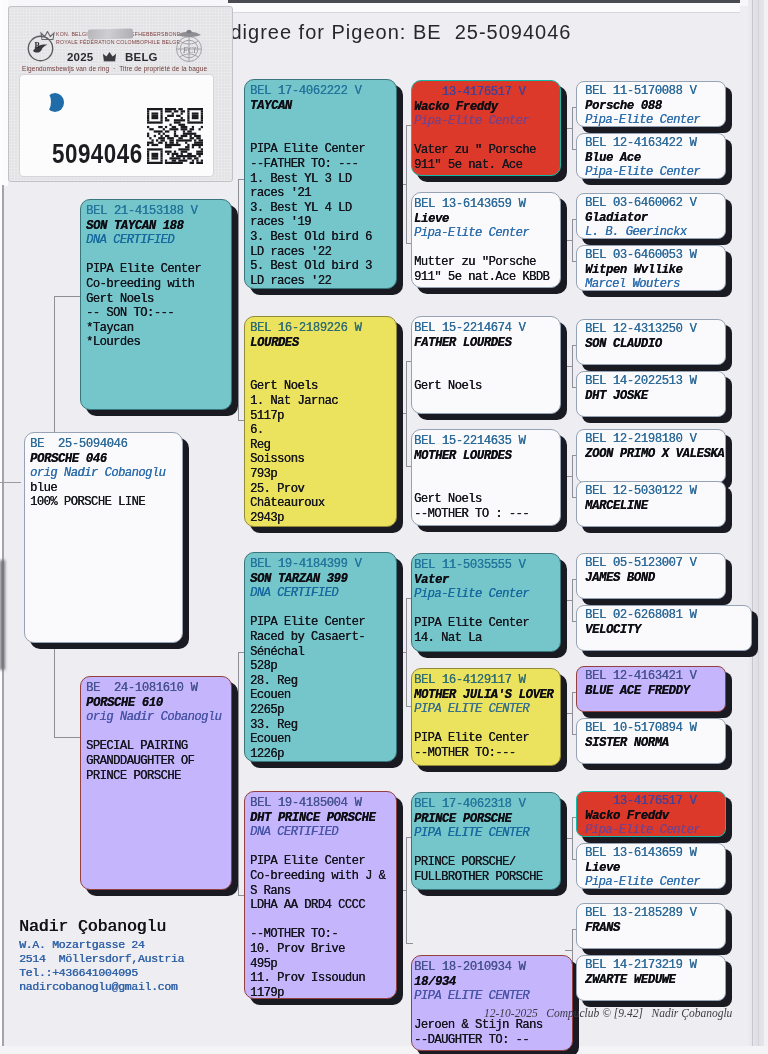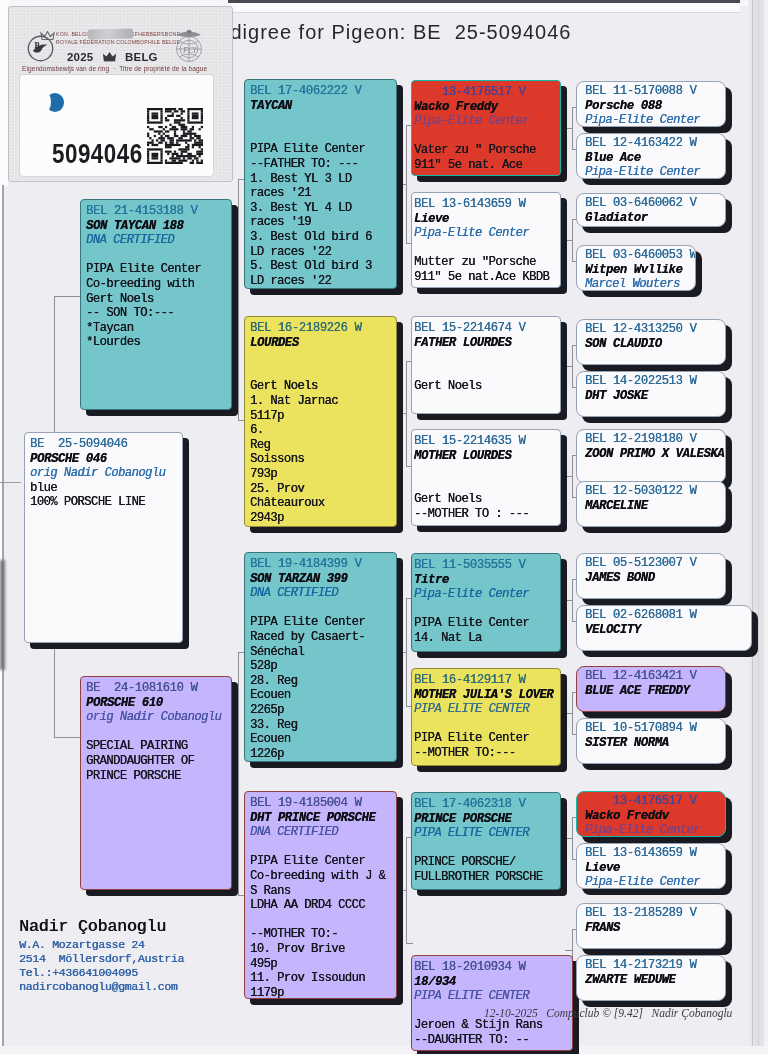--- a/index.html
+++ b/index.html
@@ -1,18 +1,18 @@
 <!DOCTYPE html>
 <html><head><meta charset="utf-8">
 <style>
 html,body{margin:0;padding:0}
 body{width:768px;height:1054px;position:relative;background:#ededf2;overflow:hidden;
  font-family:"Liberation Mono",monospace}
 .abs{position:absolute}
-.bx{position:absolute;border-radius:4px;box-shadow:6px 6px 0 #1a1a22;
+.bx{position:absolute;border-radius:10px;box-shadow:6px 6px 0 #1a1a22;
  padding:4px 0 0 5px;white-space:pre;font:12.2px/14.6px "Liberation Mono",monospace;
  letter-spacing:-0.55px;overflow:hidden;box-sizing:border-box;text-shadow:0.3px 0 0 currentColor}
 .bx div{height:14.6px}
 .teal{background:#75c6ca;border:1px solid #39767c}
 .yel{background:#ebe25e;border:1px solid #93893a}
 .sal{background:#c4b5fd;border:1px solid #94403e}
 .red{background:#dc392b;border:1px solid #14b8a6}
 .wht{background:#fafafc;border:1px solid #96a3b5}
 .hd{color:#2e6b99;letter-spacing:-0.35px}
 .teal .hd{color:#23759c}
@@ -133,35 +133,35 @@
 <div class="bx sal" style="left:244px;top:791px;width:153px;height:208px"><div class="hd">BEL 19-4185004 W</div><div class="nm">DHT PRINCE PORSCHE</div><div class="it">DNA CERTIFIED</div><div>&nbsp;</div><div class="bd">PIPA Elite Center</div><div class="bd">Co-breeding with J &amp;</div><div class="bd">S Rans</div><div class="bd">LDHA AA DRD4 CCCC</div><div>&nbsp;</div><div class="bd">--MOTHER TO:-</div><div class="bd">10. Prov Brive</div><div class="bd">495p</div><div class="bd">11. Prov Issoudun</div><div class="bd">1179p</div></div>
 
 <div class="bx red c3" style="left:411px;top:80px;width:150px;height:96px"><div class="hd">    13-4176517 V</div><div class="nm">Wacko Freddy</div><div class="it">Pipa-Elite Center</div><div>&nbsp;</div><div class="bd">Vater zu " Porsche</div><div class="bd">911" 5e nat. Ace</div></div>
 
 <div class="bx wht c3" style="left:411px;top:192px;width:150px;height:96px"><div class="hd">BEL 13-6143659 W</div><div class="nm">Lieve</div><div class="it">Pipa-Elite Center</div><div>&nbsp;</div><div class="bd">Mutter zu "Porsche</div><div class="bd">911" 5e nat.Ace KBDB</div></div>
 
 <div class="bx wht c3" style="left:411px;top:316px;width:150px;height:98px"><div class="hd">BEL 15-2214674 V</div><div class="nm">FATHER LOURDES</div><div>&nbsp;</div><div>&nbsp;</div><div class="bd">Gert Noels</div></div>
 
 <div class="bx wht c3" style="left:411px;top:429px;width:150px;height:97px"><div class="hd">BEL 15-2214635 W</div><div class="nm">MOTHER LOURDES</div><div>&nbsp;</div><div>&nbsp;</div><div class="bd">Gert Noels</div><div class="bd">--MOTHER TO : ---</div></div>
 
-<div class="bx teal c3" style="left:411px;top:553px;width:150px;height:99px"><div class="hd">BEL 11-5035555 V</div><div class="nm">Titre</div><div class="it">Pipa-Elite Center</div><div>&nbsp;</div><div class="bd">PIPA Elite Center</div><div class="bd">14. Nat La</div></div>
+<div class="bx teal c3" style="left:411px;top:553px;width:150px;height:99px"><div class="hd">BEL 11-5035555 V</div><div class="nm">Vater</div><div class="it">Pipa-Elite Center</div><div>&nbsp;</div><div class="bd">PIPA Elite Center</div><div class="bd">14. Nat La</div></div>
 
 <div class="bx yel c3" style="left:411px;top:668px;width:150px;height:98px"><div class="hd">BEL 16-4129117 W</div><div class="nm">MOTHER JULIA'S LOVER</div><div class="it">PIPA ELITE CENTER</div><div>&nbsp;</div><div class="bd">PIPA Elite Center</div><div class="bd">--MOTHER TO:---</div></div>
 
 <div class="bx teal c3" style="left:411px;top:792px;width:150px;height:98px"><div class="hd">BEL 17-4062318 V</div><div class="nm">PRINCE PORSCHE</div><div class="it">PIPA ELITE CENTER</div><div>&nbsp;</div><div class="bd">PRINCE PORSCHE/</div><div class="bd">FULLBROTHER PORSCHE</div></div>
 
 <div class="bx sal c3" style="left:411px;top:955px;width:162px;height:96px"><div class="hd">BEL 18-2010934 W</div><div class="nm">18/934</div><div class="it">PIPA ELITE CENTER</div><div>&nbsp;</div><div class="bd">Jeroen &amp; Stijn Rans</div><div class="bd">--DAUGHTER TO: --</div></div>
 
 <div class="bx wht g4" style="left:576px;top:81px;width:150px;height:46px"><div class="hd">BEL 11-5170088 V</div><div class="nm">Porsche 088</div><div class="it">Pipa-Elite Center</div></div>
 
 <div class="bx wht g4" style="left:576px;top:133px;width:150px;height:46px"><div class="hd">BEL 12-4163422 W</div><div class="nm">Blue Ace</div><div class="it">Pipa-Elite Center</div></div>
 
-<div class="bx wht g4" style="left:576px;top:193px;width:150px;height:34px"><div class="hd">BEL 03-6460062 V</div><div class="nm">Gladiator</div><div class="it">L. B. Geerinckx</div></div>
-
-<div class="bx wht g4" style="left:576px;top:245px;width:120px;height:46px"><div class="hd">BEL 03-6460053 W</div><div class="nm">Witpen Wvllike</div><div class="it">Marcel Wouters</div></div>
+<div class="bx wht g4" style="left:576px;top:193px;width:150px;height:46px"><div class="hd">BEL 03-6460062 V</div><div class="nm">Gladiator</div><div class="it">L. B. Geerinckx</div></div>
+
+<div class="bx wht g4" style="left:576px;top:245px;width:150px;height:46px"><div class="hd">BEL 03-6460053 W</div><div class="nm">Witpen Wvllike</div><div class="it">Marcel Wouters</div></div>
 
 <div class="bx wht g4" style="left:576px;top:319px;width:150px;height:46px"><div class="hd">BEL 12-4313250 V</div><div class="nm">SON CLAUDIO</div></div>
 
 <div class="bx wht g4" style="left:576px;top:371px;width:150px;height:46px"><div class="hd">BEL 14-2022513 W</div><div class="nm">DHT JOSKE</div></div>
 
 <div class="bx wht g4" style="left:576px;top:429px;width:150px;height:54px"><div class="hd">BEL 12-2198180 V</div><div class="nm">ZOON PRIMO X VALESKA</div></div>
 
 <div class="bx wht g4" style="left:576px;top:481px;width:150px;height:46px"><div class="hd">BEL 12-5030122 W</div><div class="nm">MARCELINE</div></div>
 
 <div class="bx wht g4" style="left:576px;top:553px;width:150px;height:46px"><div class="hd">BEL 05-5123007 V</div><div class="nm">JAMES BOND</div></div>

